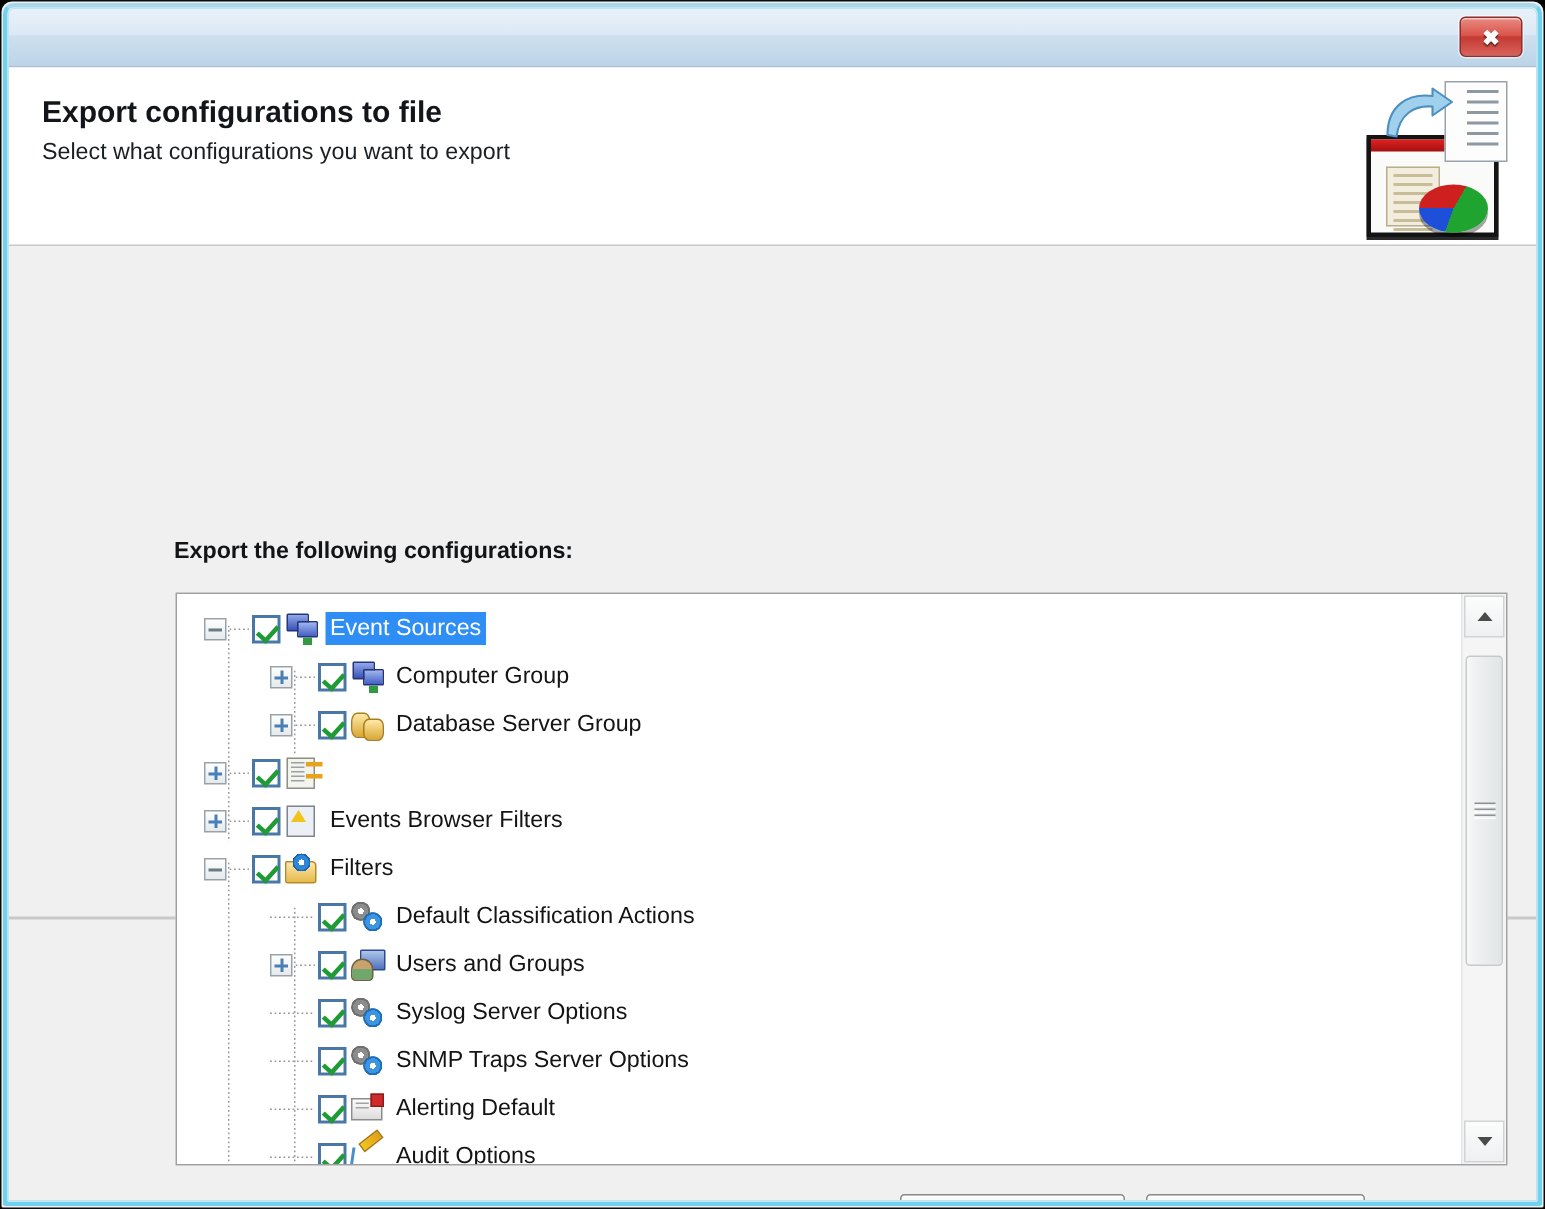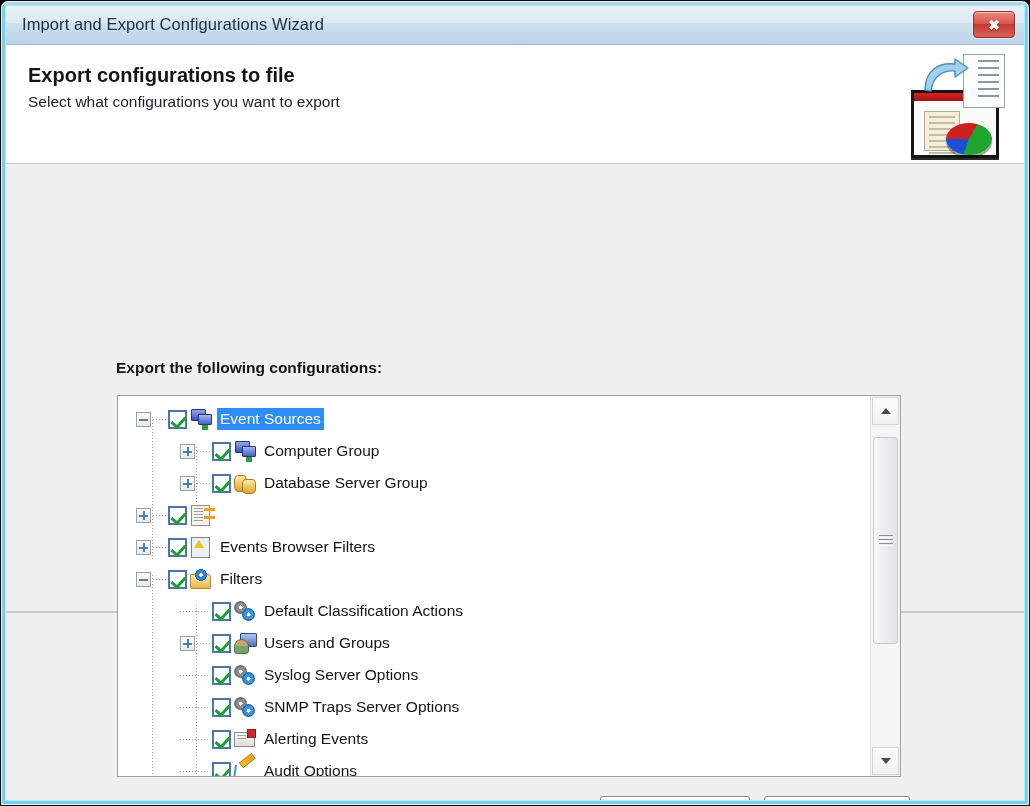--- a/index.html
+++ b/index.html
@@ -136,21 +136,21 @@
     border-bottom:2px solid #c9c9c9;
   }
   #prompt{
     position:absolute;left:110px;top:195px;
     font-size:15.5px;color:#121517;font-weight:bold;
   }
 
   
   #tree-box{
     position:absolute;left:111px;top:231px;
-    width:784px;height:382px;
+    width:888px;height:382px;
     background:#ffffff;
     border:1px solid #a0a0a0;
     box-sizing:border-box;
     overflow:hidden;
   }
   #tree-scroll{
     position:absolute;left:0;top:0;right:30px;bottom:0;
     overflow:hidden;
   }
   .row{
@@ -377,21 +377,20 @@
 </head>
 <body>
 
 <div id="window">
   <div id="glow"></div>
   <div id="glow2"></div>
 
   <div id="client">
 
     <div id="titlebar">
-      <div id="title-text">Import and Export Configurations Wizard</div>
       <div id="close-btn">
         <div class="x">✖</div>
       </div>
     </div>
 
     <div id="header">
       <div id="header-title">Export configurations to file</div>
       <div id="header-sub">Select what configurations you want to export</div>
 
       <div id="header-icon">
@@ -508,21 +507,21 @@
               <span class="ico gears"></span>
               <span class="label">SNMP Traps Server Options</span>
             </div>
             <div class="row">
               <span class="indent" style="width: 62px;"></span>
               <span class="dots" style="width: 30px; flex: 0 0 30px;"></span>
               <span class="cbx"></span>
               <span class="ico alert">
                 <i></i>
               </span>
-              <span class="label">Alerting Events</span>
+              <span class="label">Alerting Default</span>
             </div>
             <div class="row">
               <span class="indent" style="width: 62px;"></span>
               <span class="dots" style="width: 30px; flex: 0 0 30px;"></span>
               <span class="cbx"></span>
               <span class="ico audit"></span>
               <span class="label">Audit Options</span>
             </div>
           </div>
 

